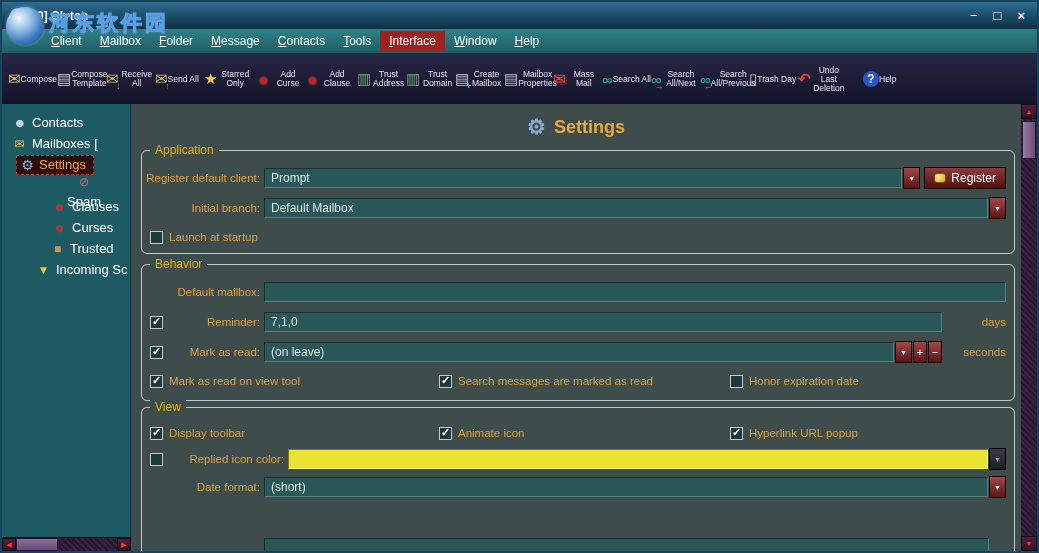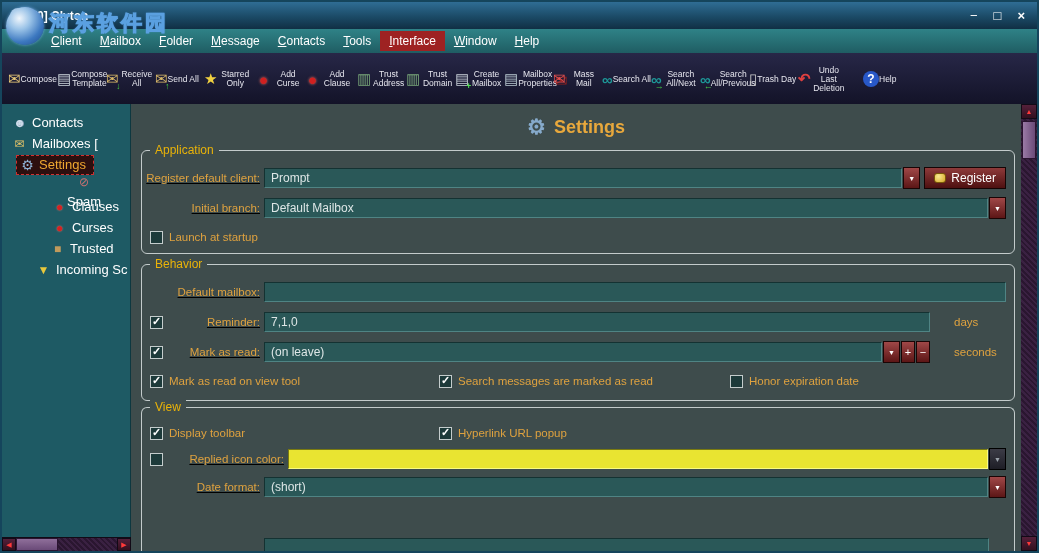--- a/index.html
+++ b/index.html
@@ -108,21 +108,21 @@
 
   .group{position:absolute;left:10px;right:6px;border:1px solid #c3cbcb;border-radius:6px;padding:0 8px;}
   .g-app{top:46px;height:104px;}
   .g-beh{top:160px;height:137px;}
   .g-view{top:303px;height:160px;border-bottom:none;border-radius:6px 6px 0 0;}
   .legend{position:absolute;top:-8px;left:8px;background:#3e4c4c;padding:0 5px;
     color:#eab308;font-size:12px;line-height:14px;}
 
   .row{display:flex;align-items:center;height:22px;margin-top:8px;}
   .r-first{margin-top:16px;}
-  .lblcol{width:110px;display:flex;align-items:center;justify-content:flex-end;flex-shrink:0;text-decoration:underline;}
+  .lblcol{width:110px;display:flex;align-items:center;justify-content:flex-end;flex-shrink:0;}
   .lblcol .cb{margin-right:auto;}
   .w134{width:134px;}
   .olbl{color:#dfa23f;font-size:11.5px;white-space:nowrap;}
   .field{flex:1;height:20px;background:#2a5858;border:1px solid;
     border-color:#143232 #4f8484 #4f8484 #143232;color:#dde6e6;font-size:12px;
     display:flex;align-items:center;padding:0 6px;margin-left:4px;white-space:nowrap;overflow:hidden;}
   .yfield{flex:1;height:20px;background:#e9e431;border:1px solid;
     border-color:#7a7a10 #fafa80 #fafa80 #7a7a10;margin-left:4px;}
   .drop{width:17px;height:22px;margin-left:1px;flex-shrink:0;
     background:linear-gradient(#a04848,#5c1616);border:1px solid #1a0505;color:#fff;
@@ -134,21 +134,21 @@
   .dar::before{content:"▼";}
   .sbtn{width:14px;height:22px;margin-left:1px;flex-shrink:0;
     background:linear-gradient(#a04848,#5c1616);border:1px solid #1a0505;color:#fff;
     font-size:11px;line-height:11px;display:flex;align-items:center;justify-content:center;padding:0;
     font-family:"Liberation Sans",sans-serif;}
   .btn-register{height:22px;margin-left:4px;flex-shrink:0;display:flex;align-items:center;gap:5px;
     padding:0 9px;background:linear-gradient(#8e3a3a,#4e1010);border:1px solid #150404;color:#fff;
     font-size:12px;font-family:"Liberation Sans",sans-serif;}
   .reg-ic{width:12px;height:10px;border-radius:3px;background:radial-gradient(circle at 35% 30%,#f8e890,#d8a828);
     border:1px solid #7a5a08;}
-  .unit{width:52px;color:#dfa23f;font-size:11.5px;margin-left:24px;flex-shrink:0;}
+  .unit{width:52px;color:#dfa23f;font-size:11.5px;margin-left:12px;flex-shrink:0;text-align:right;}
 
   .cb{width:13px;height:13px;background:#1d3a3a;border:1px solid #c4cccc;position:relative;
     flex-shrink:0;display:inline-block;}
   .cb.checked::after{content:"✓";position:absolute;top:-2px;left:1px;color:#fff;font-size:11px;font-weight:bold;}
   .cbrow{display:flex;align-items:center;gap:6px;height:18px;}
   .cb3{display:grid;grid-template-columns:289px 291px auto;margin-top:9px;}
   .cbrow-lone{margin-top:9px;text-align:center;}
 
   .partial{position:absolute;top:130px;left:122px;right:25px;height:14px;background:#2a5858;
     border:1px solid;border-color:#143232 #4f8484 transparent #143232;}
@@ -391,20 +391,24 @@
 
     <div class="group g-view">
       <span class="legend">View</span>
       <div class="cb3" style="margin-top:16px;">
         <div class="cbrow">
           <span class="cb checked"></span>
           <span class="olbl">Display toolbar</span>
           </div>
         <div class="cbrow">
           <span class="cb checked"></span>
+          <span class="olbl">Animate icon</span>
+          </div>
+        <div class="cbrow">
+          <span class="cb checked"></span>
           <span class="olbl">Hyperlink URL popup</span>
           </div>
       </div>
       <div class="row" style="margin-top:6px;">
         <div class="lblcol w134">
           <span class="cb"></span>
           <span class="olbl">Replied icon color:</span>
           </div>
         <div class="yfield"></div>
         <button class="darkdrop">

